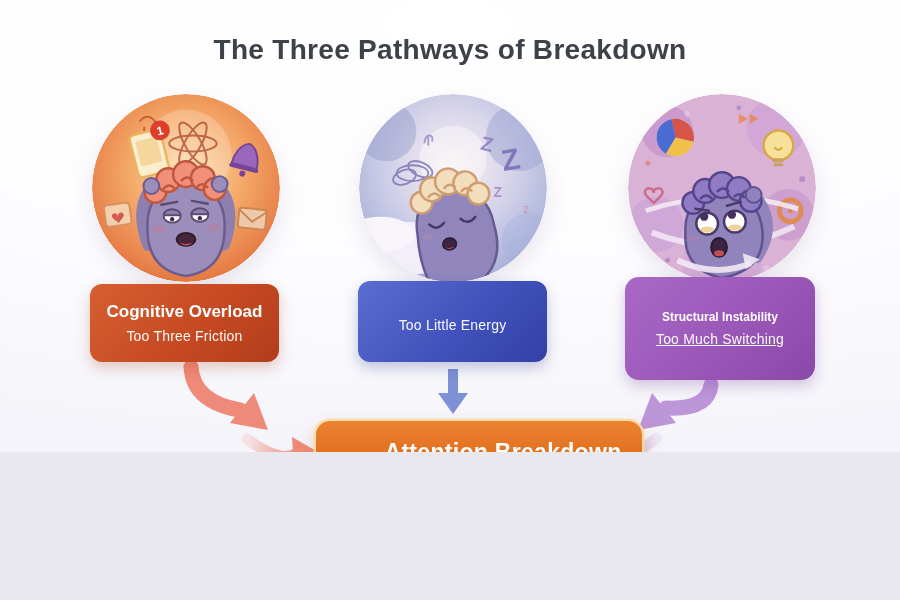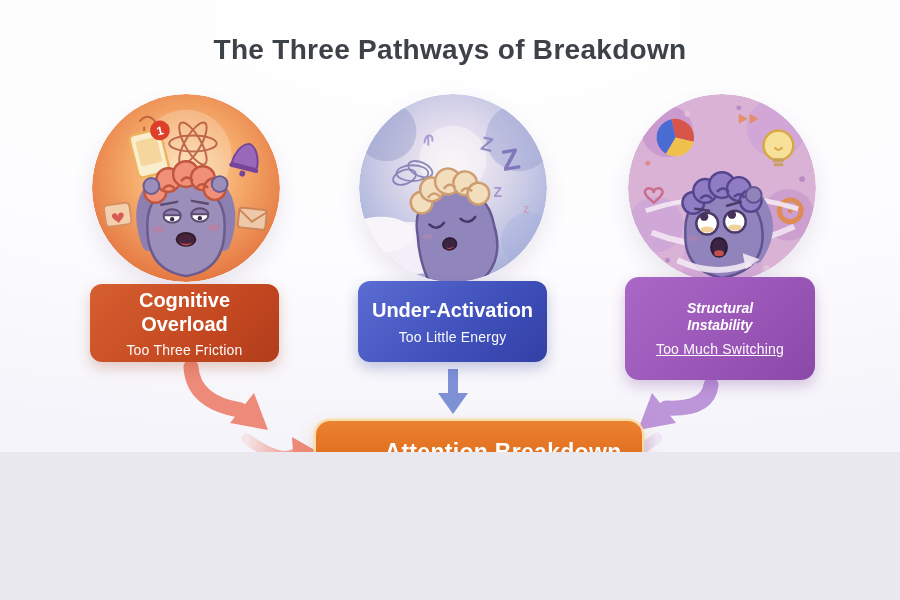--- a/index.html
+++ b/index.html
@@ -19,32 +19,32 @@
   .circle svg{display:block;width:100%;height:100%;}
   #circle1{left:92px;top:94px;}
   #circle2{left:359px;top:94px;}
   #circle3{left:628px;top:94px;}
   .overlay{position:absolute;left:0;top:0;z-index:2;pointer-events:none;}
   .box{
     position:absolute;z-index:3;color:#fff;border-radius:12px;
     display:flex;flex-direction:column;align-items:center;justify-content:center;
     text-align:center;padding:6px 10px;box-sizing:border-box;
   }
-  .box .t{font-size:20px;font-weight:700;line-height:1.22;}
+  .box .t{font-size:17px;font-weight:700;line-height:1.22;}
   .box .s{font-size:14px;font-weight:400;opacity:.96;margin-top:6px;letter-spacing:.2px;}
   #box1{left:90px;top:284px;width:189px;height:78px;
     background:linear-gradient(135deg,#d65f30 0%,#c64a22 55%,#b23d1b 100%);
     box-shadow:0 6px 14px rgba(160,60,25,.25);}
   #box2{left:358px;top:281px;width:189px;height:81px;
     background:linear-gradient(135deg,#5b6cd2 0%,#4152bc 55%,#3340a6 100%);
     box-shadow:0 6px 14px rgba(50,60,140,.28);}
   #box3{left:625px;top:277px;width:190px;height:103px;border-radius:14px;
     background:linear-gradient(135deg,#a968c6 0%,#9a57b8 55%,#8a48a8 100%);
     box-shadow:0 6px 14px rgba(120,60,150,.28);}
-  #box3 .t{font-size:14px;max-width:120px;font-style:italic;}
+  #box3 .t{font-size:12px;max-width:120px;}
   #box3 .s{margin-top:7px;text-decoration:underline;}
   .result{
     position:absolute;left:316px;top:421px;width:278px;height:62px;z-index:3;
     border-radius:14px;display:flex;align-items:center;justify-content:center;
     background:linear-gradient(180deg,#ec8231 0%,#e0701f 55%,#d5611a 100%);
     box-shadow:0 0 0 2.5px rgba(249,220,164,.9), 0 8px 18px rgba(200,110,30,.35);
     color:#fff;font-size:23px;font-weight:700;letter-spacing:.3px;padding-left:48px;
   }
 </style>
 </head>
@@ -315,21 +315,20 @@
       <path d="M657,438 Q622,465 608,452" stroke="url(#fadeR)" stroke-width="11" fill="none" stroke-linecap="round"></path>
       <path d="M588,452 L614,437 L612,467 Z" fill="#bd95d9"></path>
     </g>
   </svg>
 
   <div class="box" id="box1">
     <div class="t">Cognitive Overload</div>
     <div class="s">Too Three Friction</div>
   </div>
   <div class="box" id="box2">
-    <div class="t">Under-Activation</div>
     <div class="s">Too Little Energy</div>
   </div>
   <div class="box" id="box3">
     <div class="t">Structural Instability</div>
     <div class="s">Too Much Switching</div>
   </div>
 
   <div class="result">
     <span>Attention Breakdown</span>
   </div>

